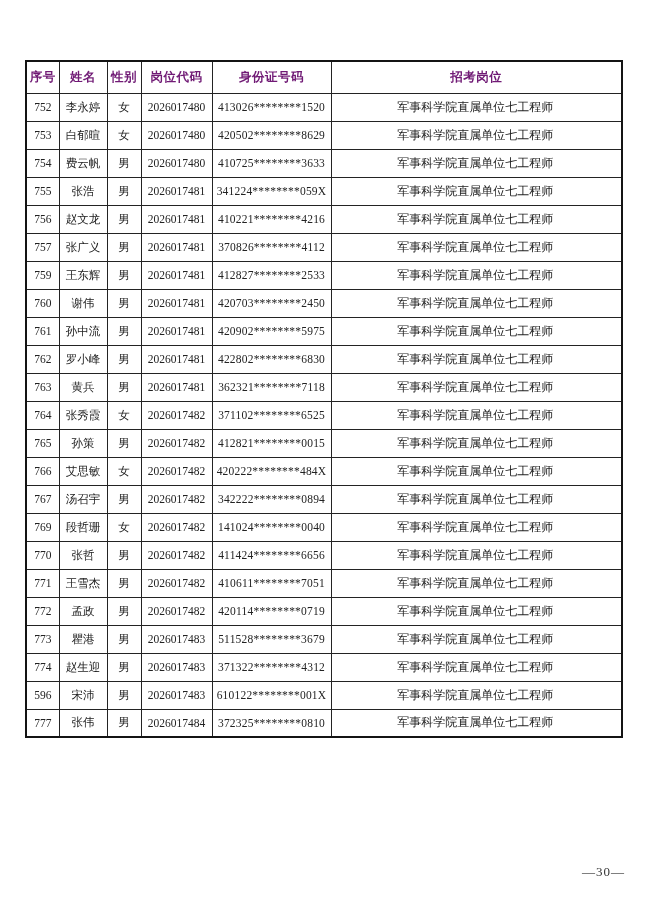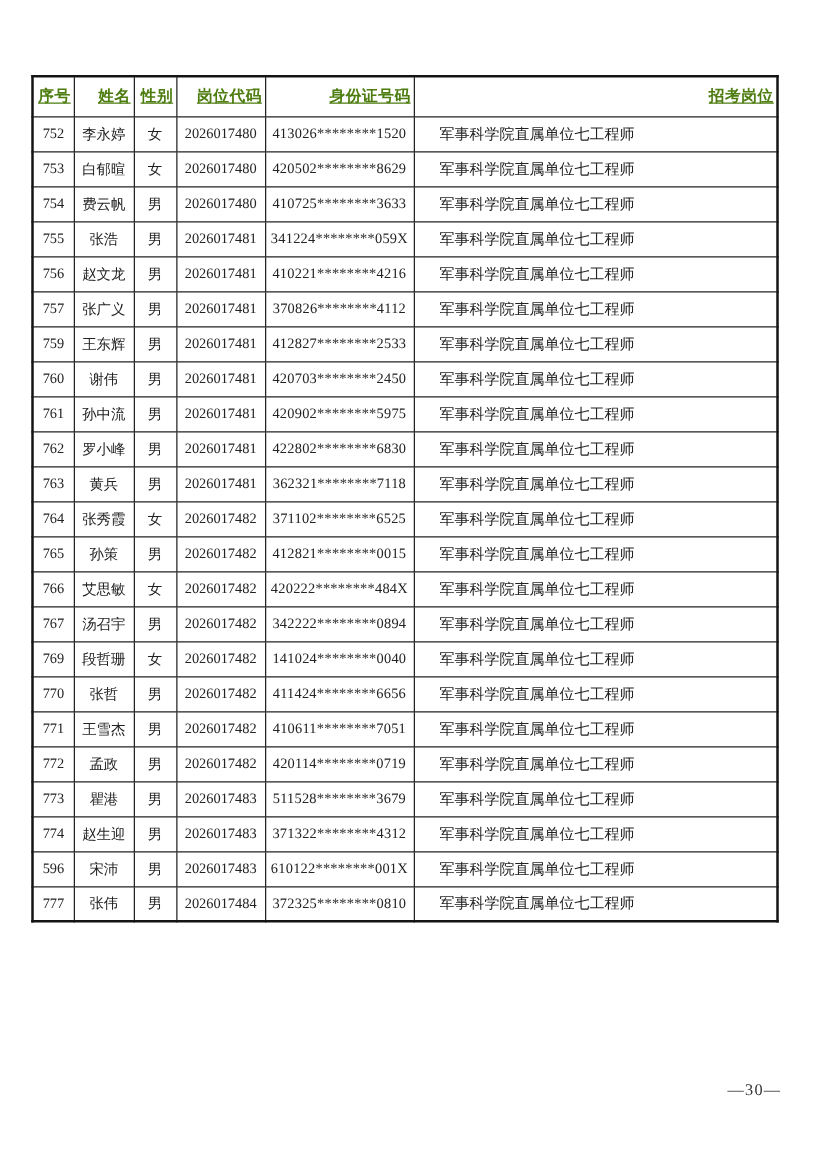--- a/index.html
+++ b/index.html
@@ -23,40 +23,39 @@
     border-collapse: collapse;
     table-layout: fixed;
     border: 2px solid #141414;
     background: #ffffff;
   }
   table.roster th {
     border: 1px solid #232323;
     font-weight: bold;
     font-size: 12.5px;
     height: 32px;
-    text-align: right;
+    text-align: center;
     padding: 0 2px;
-    color: #4d7c0f;
+    color: #701a75;
     letter-spacing: 0.5px;
-    text-decoration: underline;
   }
   table.roster td {
     border: 1px solid #232323;
     font-size: 11.5px;
     height: 28px;
     text-align: center;
     padding: 0 2px;
     color: #222222;
     white-space: nowrap;
     overflow: hidden;
   }
   table.roster td.c4 { letter-spacing: 0.2px; margin-left: 40px; }
   table.roster td.c5 {
-    text-align: left;
-    padding-left: 20px;
+    text-align: center;
+    padding-left: 0;
     font-size: 12px;
   }
   .page-number {
     position: absolute;
     top: 864px;
     right: 25px;
     font-size: 13px;
     color: #333333;
     letter-spacing: 1px;
     margin-left: 14px;

